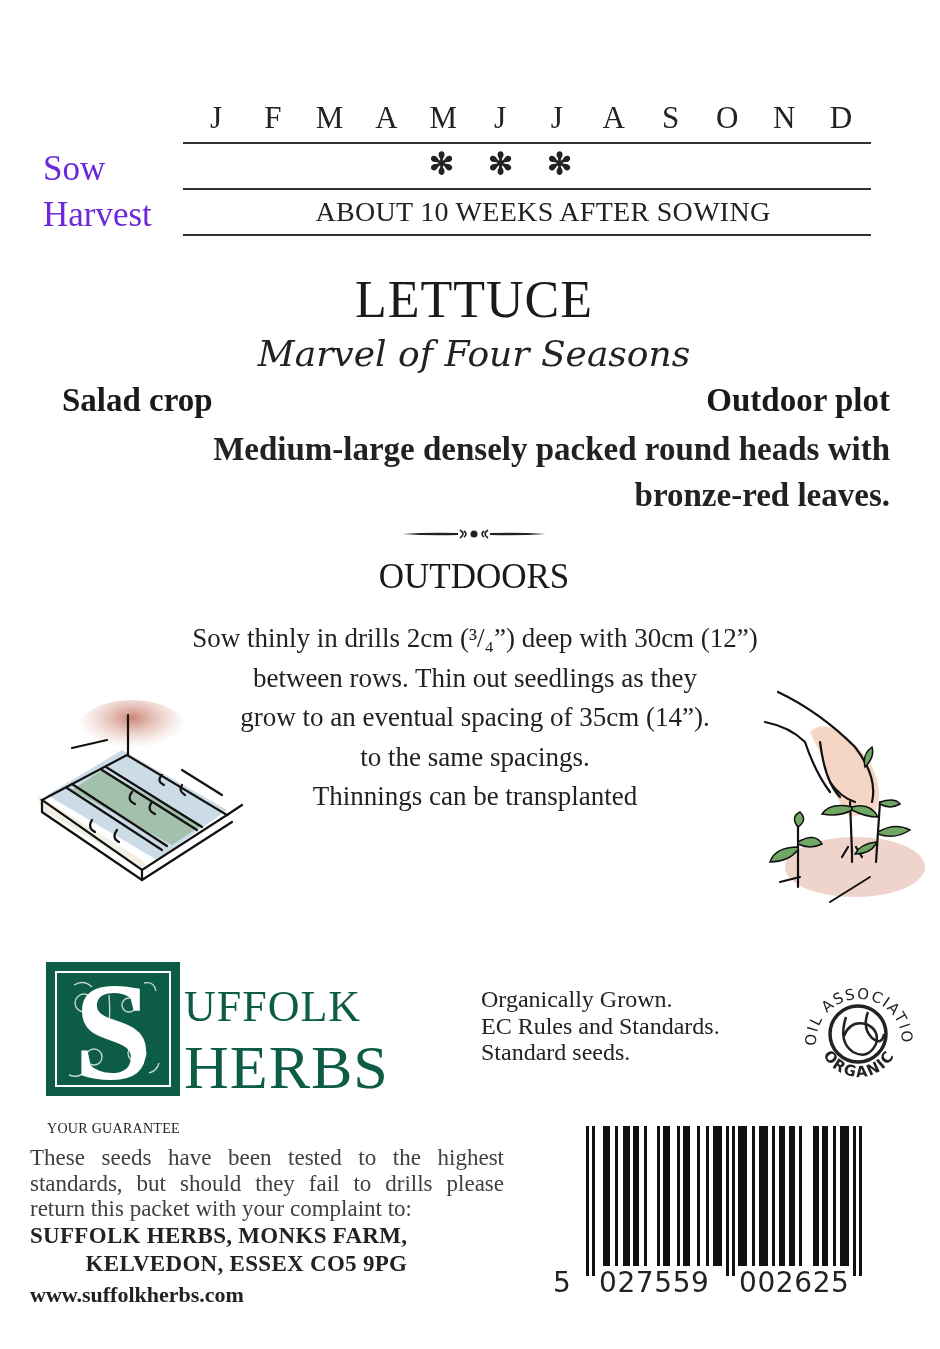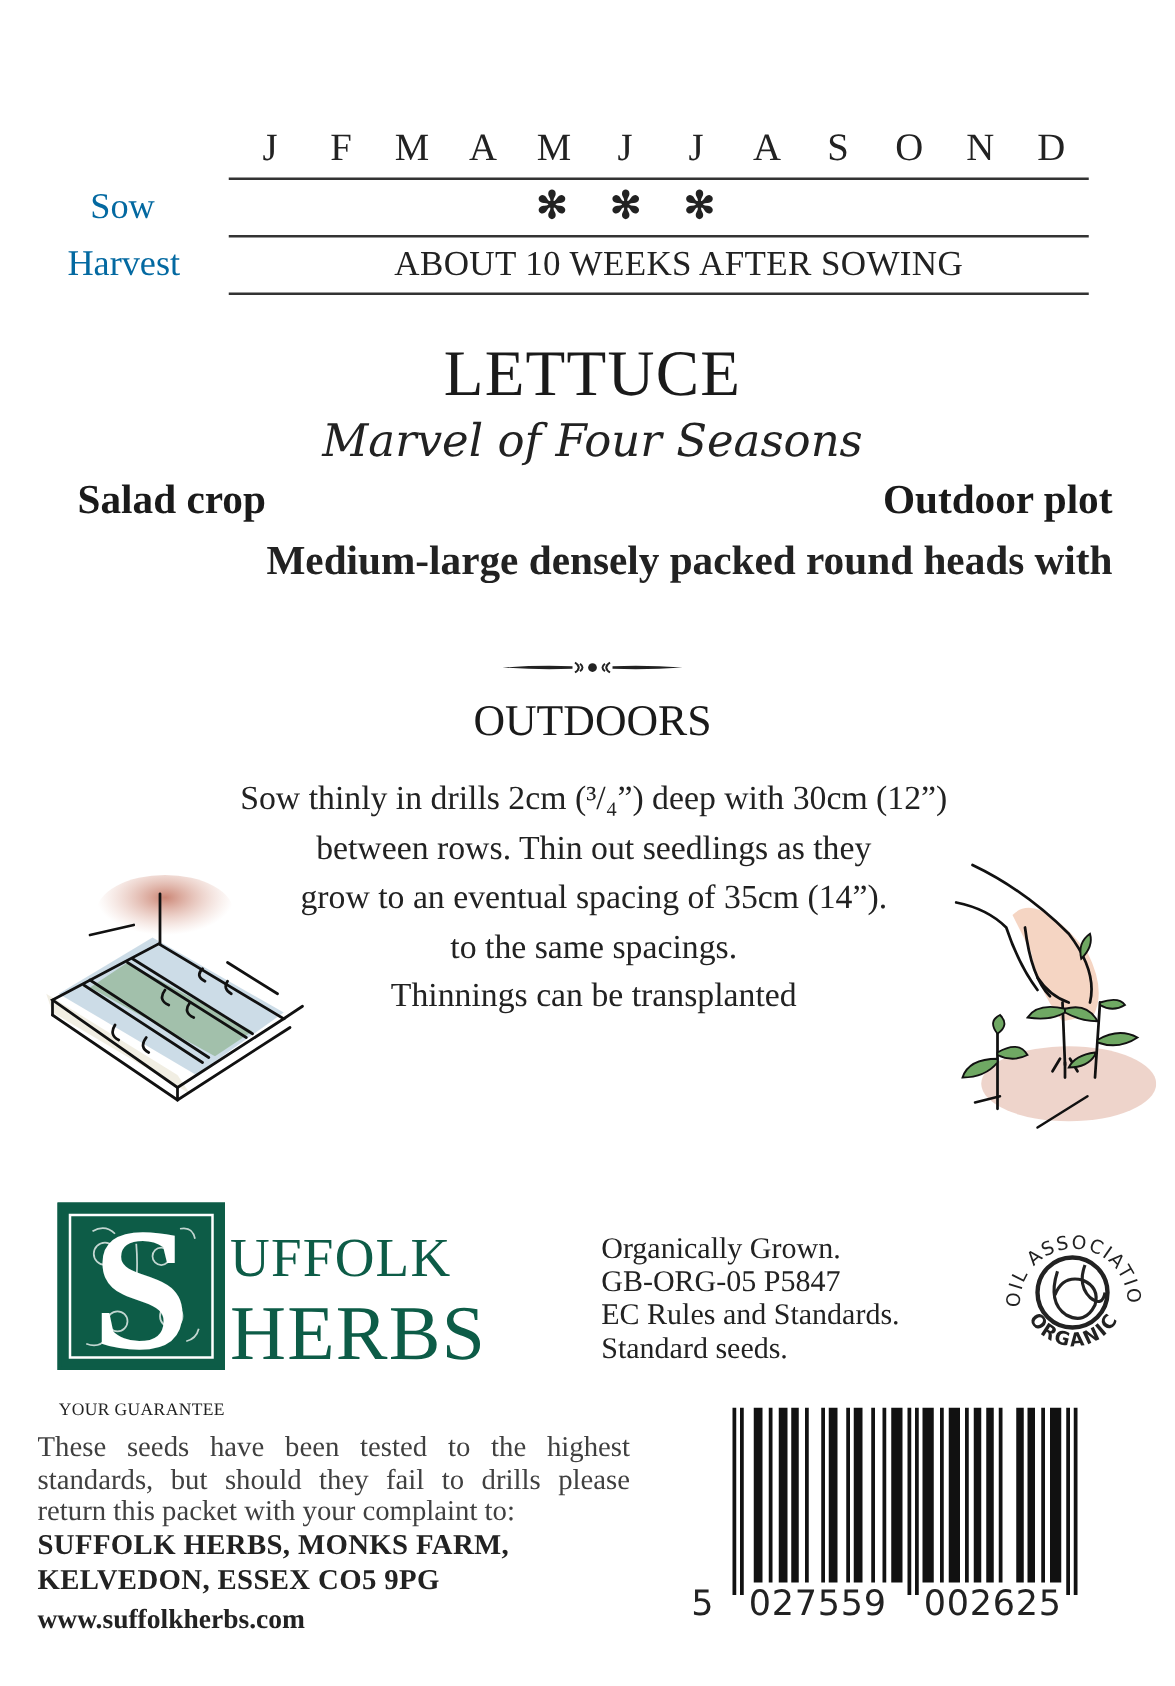--- a/index.html
+++ b/index.html
@@ -5,21 +5,21 @@
     * { box-sizing: border-box; margin: 0; padding: 0; }
     html, body { width: 940px; height: 1349px; background: #ffffff; overflow: hidden; }
     body { position: relative; font-family: "Liberation Serif", "DejaVu Serif", serif; color: #1a1a1a; }
 
     .abs { position: absolute; }
 
     
     .months { left: 183px; top: 100px; width: 690px; height: 40px; display: flex; justify-content: space-between; padding: 0 17px 0 18px; font-size: 31px; letter-spacing: 0; color: #222; }
     .months span { width: 30px; text-align: center; }
     .cal-line { left: 183px; width: 688px; height: 2px; background: #333; }
-    .row-label { font-size: 29px; color: #0369a1; text-align: center; width: 110px; }
+    .row-label { font-size: 35px; color: #6d28d9; text-align: left; width: 110px; }
     .sow-marks { left: 183px; top: 146px; width: 690px; height: 40px; }
     .sow-marks span { position: absolute; top: 0; font-size: 30px; font-weight: bold; color: #222; }
     .harvest-text { left: 183px; top: 196px; width: 720px; text-align: center; font-size: 28px; color: #222; letter-spacing: 0.3px; }
 
     
     .title { left: 0; top: 270px; width: 948px; text-align: center; font-size: 52px; letter-spacing: 1px; color: #1a1a1a; }
     .variety { left: 0; top: 333px; width: 948px; text-align: center; font-size: 36px; font-style: italic; color: #222; font-family: "DejaVu Serif", serif; }
     .tag-left { left: 62px; top: 382px; font-size: 33px; font-weight: bold; color: #1a1a1a; }
     .tag-right { right: 50px; top: 382px; font-size: 33px; font-weight: bold; color: #1a1a1a; }
     .desc { left: 60px; top: 426px; width: 830px; text-align: right; font-size: 33px; line-height: 46px; color: #222; font-weight: bold; }
@@ -39,21 +39,21 @@
     .logo-box .s-letter { position: absolute; left: 0; top: -8px; width: 128px; text-align: center; font-size: 140px; line-height: 150px; color: #ffffff; font-family: "Liberation Serif", serif; font-weight: bold; }
     .logo-word1 { position: absolute; left: 138px; top: 14px; font-size: 44px; line-height: 62px; color: #0d5c47; letter-spacing: 1px; font-family: "Liberation Serif", serif; }
     .logo-word2 { position: absolute; left: 138px; top: 74px; font-size: 62px; line-height: 62px; color: #0d5c47; letter-spacing: 1px; font-family: "Liberation Serif", serif; }
 
     .cert { left: 481px; top: 986px; font-size: 24px; line-height: 26.5px; color: #222; }
     .soil-logo { left: 798px; top: 972px; width: 120px; height: 120px; }
 
     
     .guar-head { left: 47px; top: 1121px; width: 474px; text-align: left; font-size: 14px; color: #222; letter-spacing: 0.3px; }
     .guar-body { left: 30px; top: 1145px; width: 474px; font-size: 23px; line-height: 25.5px; color: #404040; text-align: justify; }
-    .guar-addr { left: 30px; top: 1222px; font-size: 23px; line-height: 28px; font-weight: bold; color: #222; letter-spacing: 0.3px; }
+    .guar-addr { left: 30px; top: 1222px; font-size: 23px; line-height: 28px; font-weight: bold; color: #222; letter-spacing: 0.3px; text-align: right; }
     .guar-web { left: 30px; top: 1282px; font-size: 22px; font-weight: bold; color: #222; }
 
     
     .barcode { left: 583px; top: 1126px; width: 290px; height: 180px; }
     .barcode-digits { position: absolute; top: 140px; font-family: "DejaVu Sans", sans-serif; font-size: 28px; color: #222; letter-spacing: 0.6px; }
   </style>
 </head>
 <body>
 
 <div class="abs months">
@@ -83,20 +83,21 @@
 <div class="abs row-label" style="left:43px; top:195px; width:112px;">Harvest</div>
 <div class="abs harvest-text" style="width:720px; left:183px;">ABOUT 10 WEEKS AFTER SOWING</div>
 <div class="abs cal-line" style="top:234px;"></div>
 
 <div class="abs title">LETTUCE</div>
 <div class="abs variety">Marvel of Four Seasons</div>
 <div class="abs tag-left">Salad crop</div>
 <div class="abs tag-right">Outdoor plot</div>
 <div class="abs desc">
   <div>Medium-large densely packed round heads with</div>
+  <div>bronze-red leaves.</div>
 </div>
 
 <svg class="abs divider" viewBox="0 0 148 14">
   <path d="M2 7 Q30 5 58 6 L58 8 Q30 9 2 7 Z" fill="#222"></path>
   <path d="M146 7 Q118 5 90 6 L90 8 Q118 9 146 7 Z" fill="#222"></path>
   <path d="M60 3 Q66 7 60 11 M64 4 Q68 7 64 10" stroke="#222" stroke-width="1.6" fill="none"></path>
   <circle cx="74" cy="7" r="3.5" fill="#222"></circle>
   <path d="M88 3 Q82 7 88 11 M84 4 Q80 7 84 10" stroke="#222" stroke-width="1.6" fill="none"></path>
 </svg>
 
@@ -185,21 +186,20 @@
       </g>
     </svg>
     <div class="s-letter">S</div>
   </div>
   <div class="logo-word1">UFFOLK</div>
   <div class="logo-word2">HERBS</div>
 </div>
 
 <div class="abs cert">
   <div>Organically Grown.</div>
-  <div>GB-ORG-05 P5847</div>
   <div>EC Rules and Standards.</div>
   <div>Standard seeds.</div>
 </div>
 
 <svg class="abs soil-logo" viewBox="0 0 120 120">
   <defs>
     <path id="arcTop" d="M18 70 A42 42 0 1 1 104 70"></path>
     <path id="arcBot" d="M24 80 A40 40 0 0 0 98 80"></path>
   </defs>
   <text font-family="DejaVu Sans, sans-serif" font-size="15" fill="#222" letter-spacing="1.5">

